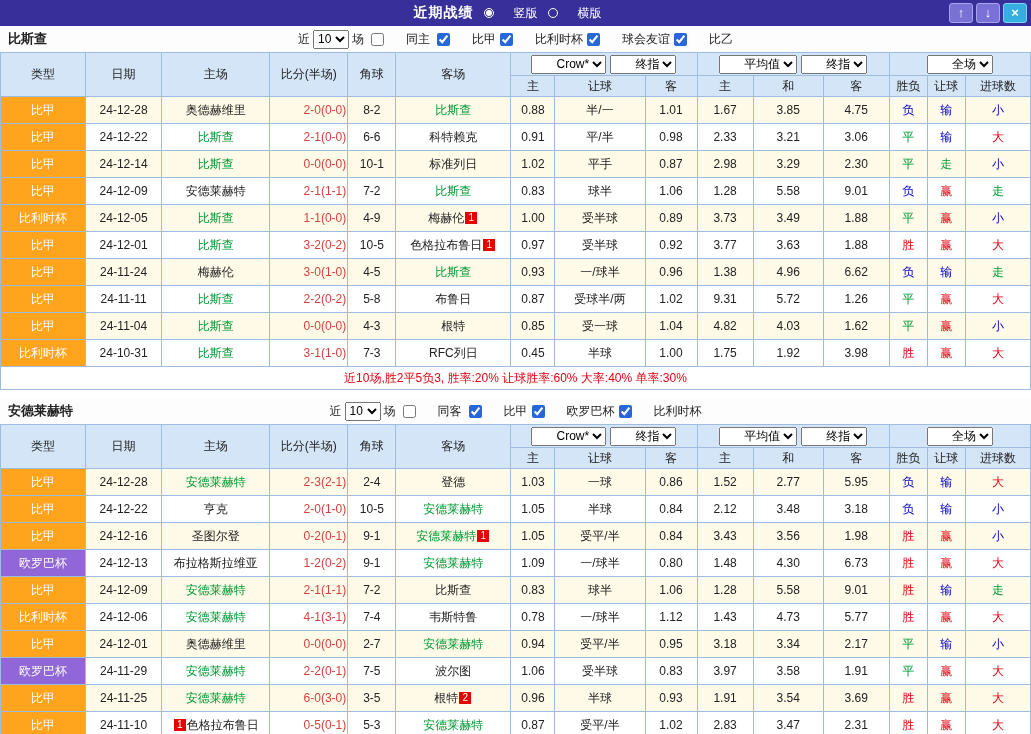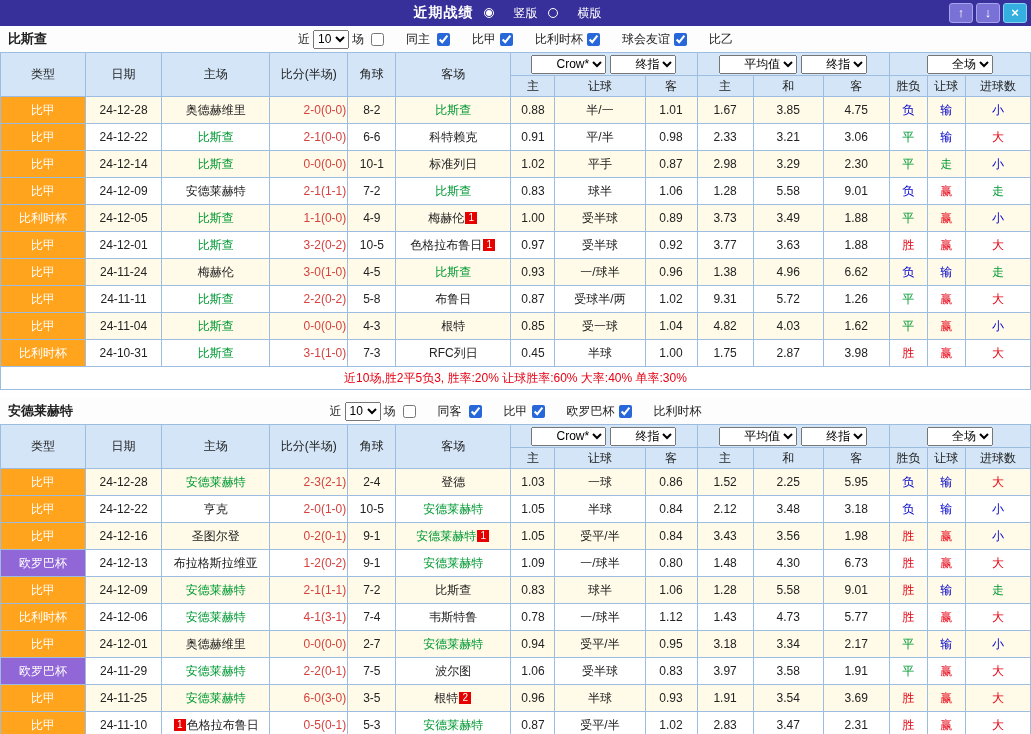--- a/index.html
+++ b/index.html
@@ -309,21 +309,21 @@
             <td class="t-orange">比利时杯</td>
             <td>24-10-31</td>
             <td><span class="self">比斯查</span></td>
             <td class="score">3-1(1-0)</td>
             <td>7-3</td>
             <td><span>RFC列日</span></td>
             <td>0.45</td>
             <td>半球</td>
             <td>1.00</td>
             <td>1.75</td>
-            <td>2.87</td>
+            <td>1.92</td>
             <td>3.98</td>
             <td class="c-red">胜</td>
             <td class="c-red">赢</td>
             <td class="c-red">大</td>
           </tr>
         </tbody>
       <tfoot>
         <tr>
             <td colspan="15" class="summary">近10场,胜2平5负3, 胜率:20% 让球胜率:60% 大率:40% 单率:30%</td>
           </tr>
@@ -411,21 +411,21 @@
             <td class="t-orange">比甲</td>
             <td>24-12-28</td>
             <td><span class="self">安德莱赫特</span></td>
             <td class="score">2-3(2-1)</td>
             <td>2-4</td>
             <td><span>登德</span></td>
             <td>1.03</td>
             <td>一球</td>
             <td>0.86</td>
             <td>1.52</td>
-            <td>2.25</td>
+            <td>2.77</td>
             <td>5.95</td>
             <td class="c-blue">负</td>
             <td class="c-blue">输</td>
             <td class="c-red">大</td>
           </tr>
           <tr>
             <td class="t-orange">比甲</td>
             <td>24-12-22</td>
             <td><span>亨克</span></td>
             <td class="score">2-0(1-0)</td>

